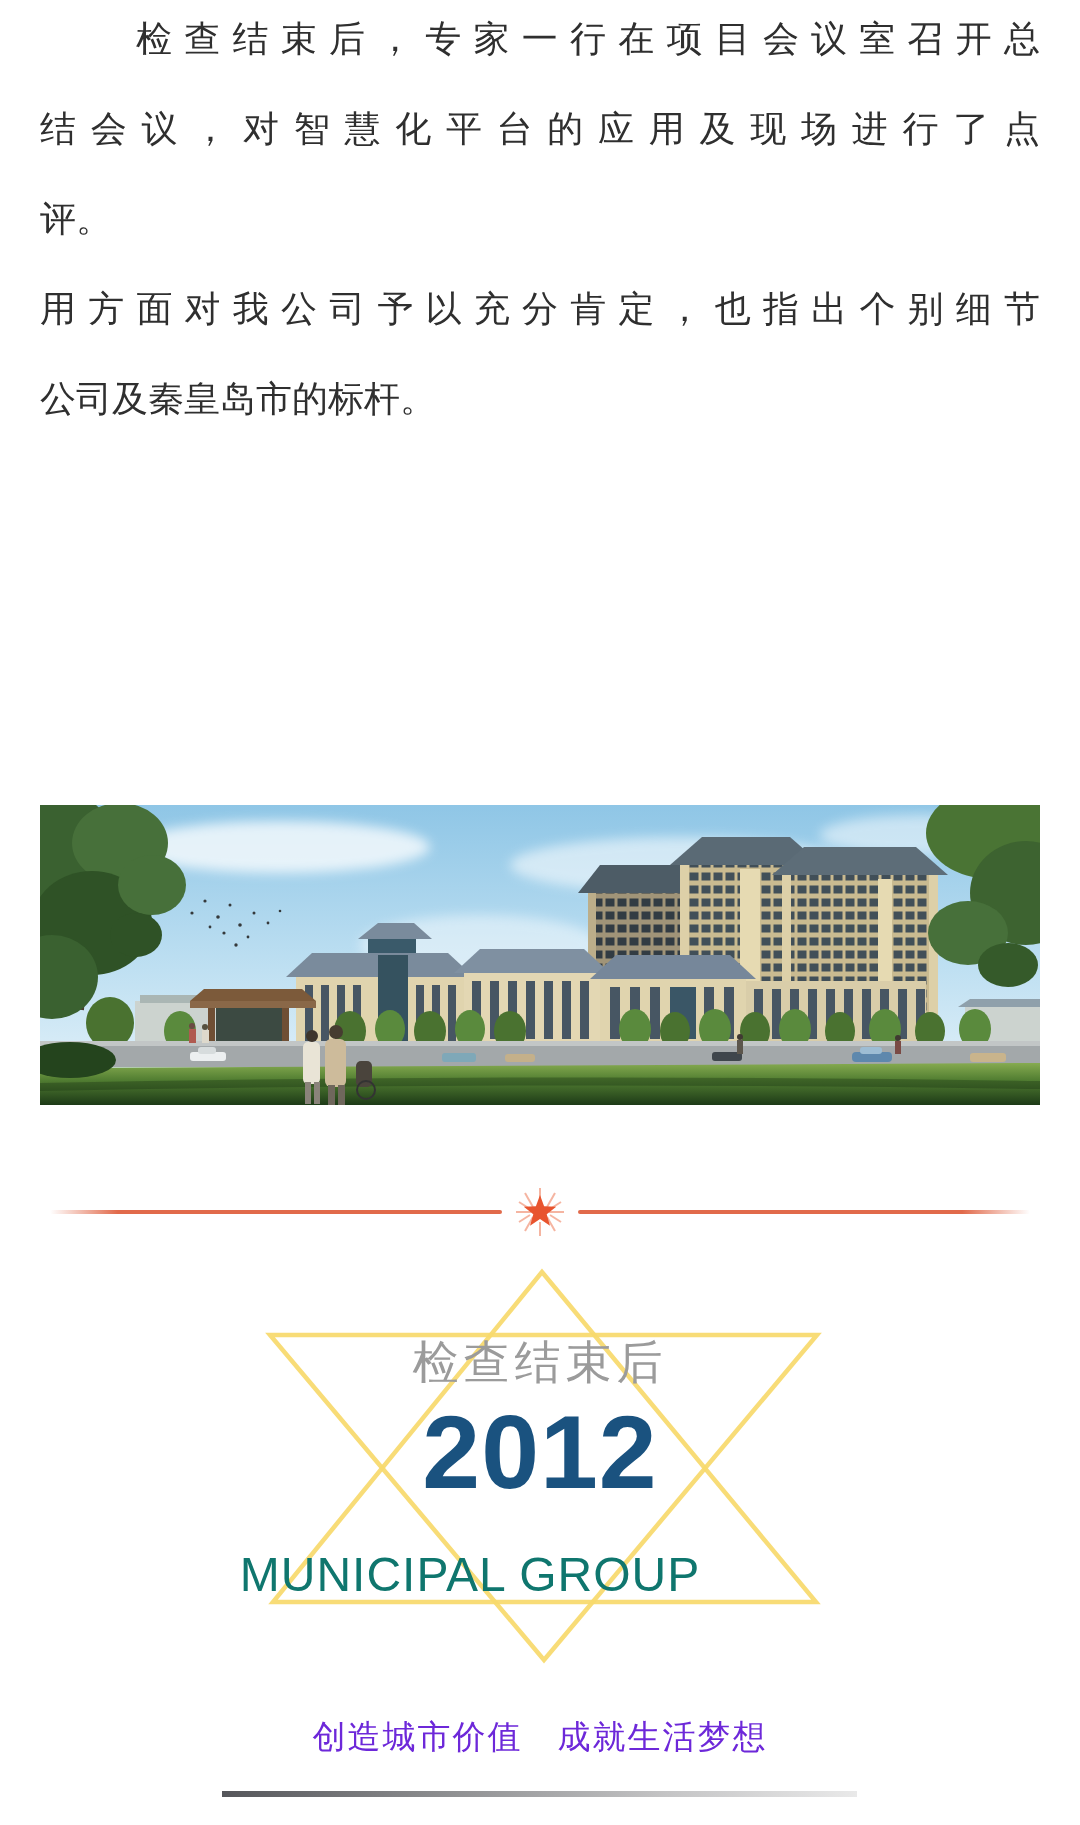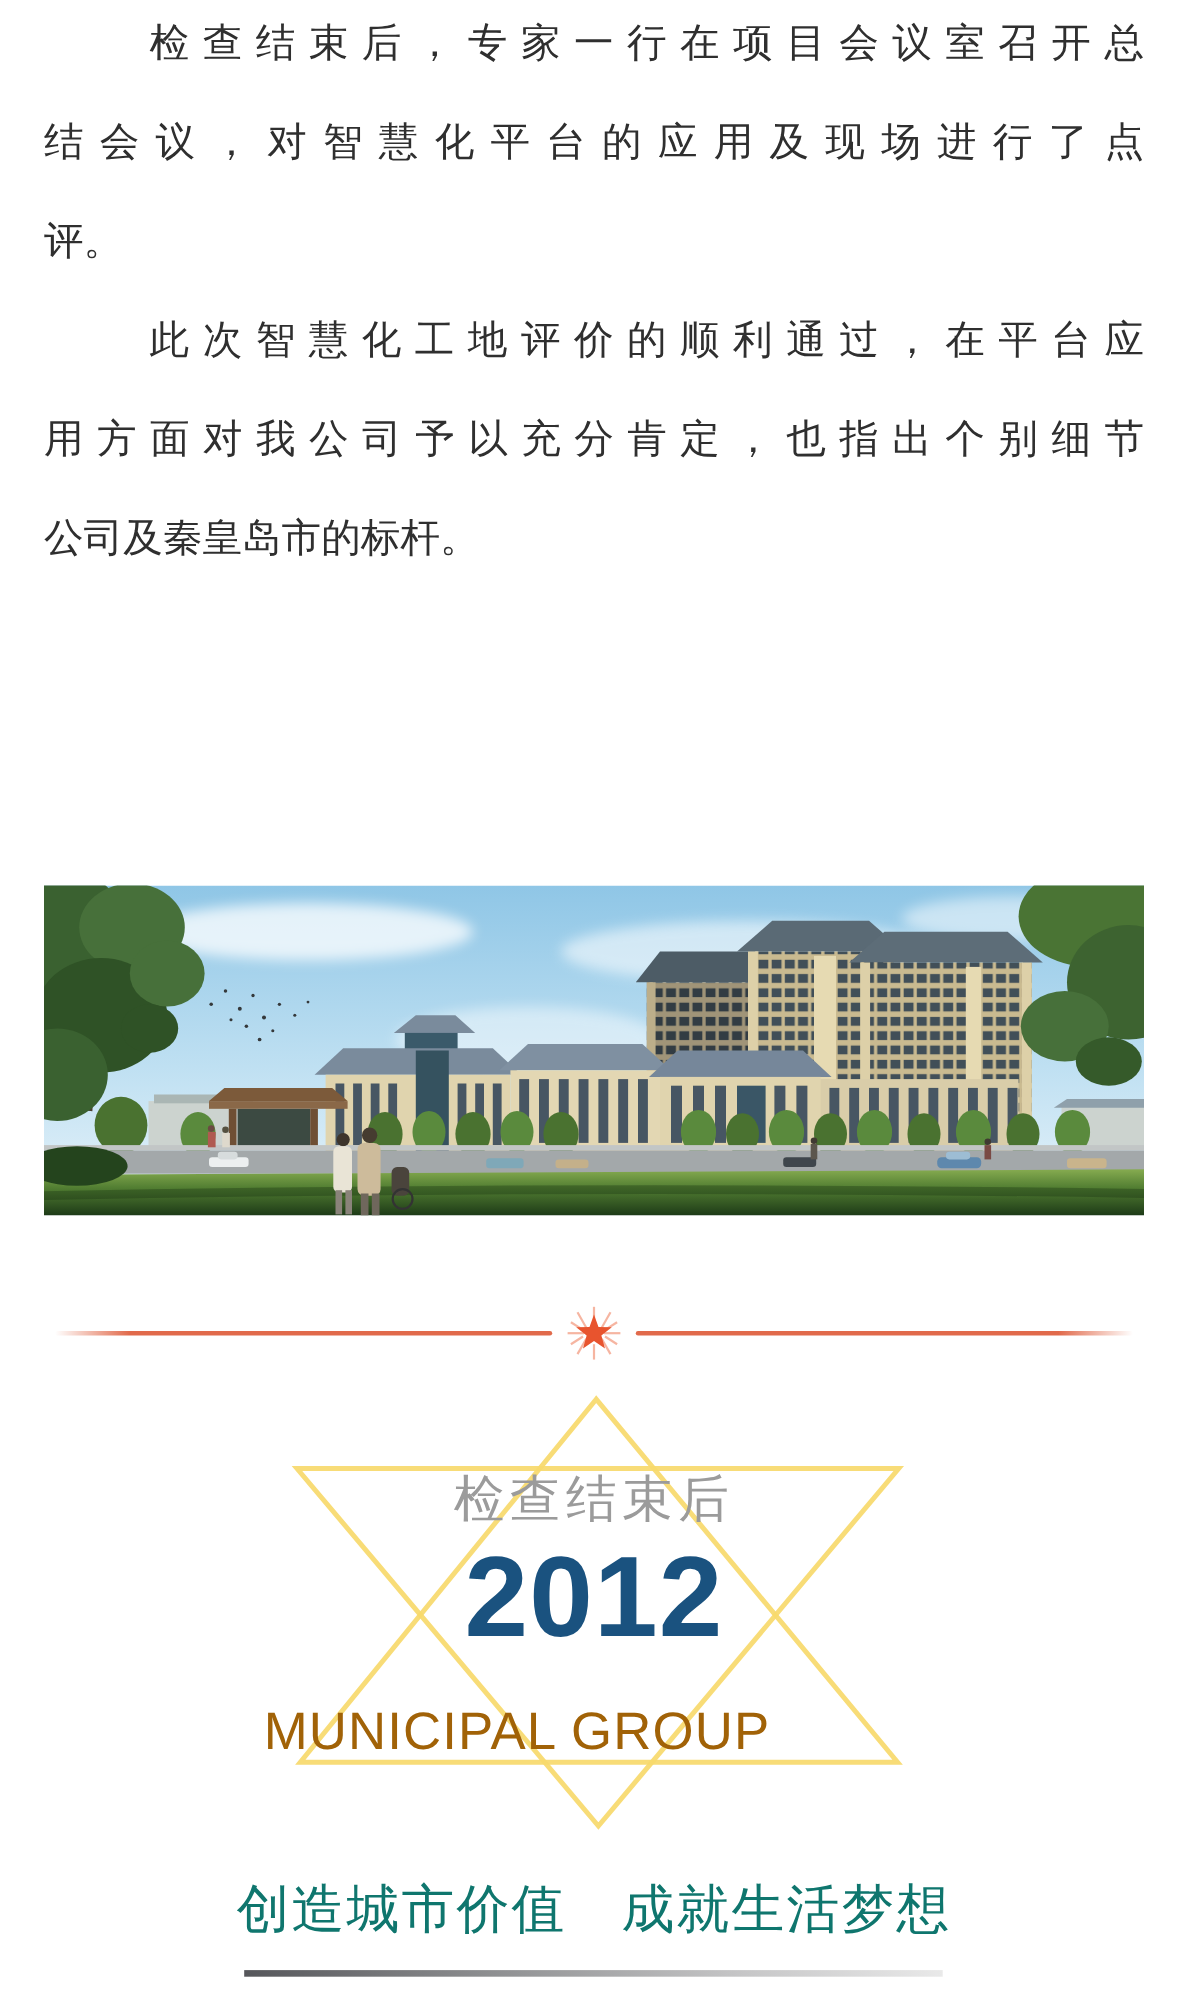--- a/index.html
+++ b/index.html
@@ -30,40 +30,39 @@
   .logo-tagline{
     position:absolute;left:0;top:1336px;width:1080px;text-align:center;
     color:#9b9b9b;font-size:46px;letter-spacing:5px;line-height:52px;
   }
   .logo-year{
     position:absolute;left:0;top:1396px;width:1080px;text-align:center;
     color:#1a527f;font-size:104px;font-weight:bold;line-height:112px;letter-spacing:1px;
   }
   .logo-org{
     position:absolute;left:0;top:1548px;width:940px;text-align:center;
-    color:#a16207;font-size:48px;letter-spacing:1px;line-height:54px;
+    color:#0f766e;font-size:48px;letter-spacing:1px;line-height:54px;
   }
   .slogan{
     position:absolute;left:0;top:1706px;width:1080px;text-align:center;
-    color:#0f766e;font-size:48px;font-weight:500;letter-spacing:2px;line-height:62px;
+    color:#6d28d9;font-size:33px;font-weight:500;letter-spacing:2px;line-height:62px;
     white-space:pre;
   }
   .footer-bar{
     position:absolute;left:222px;top:1791px;width:635px;height:6px;
     background:linear-gradient(90deg,#55565a 0%,#8d8e90 35%,#c4c4c5 70%,#e9e9e9 100%);
   }
 </style>
 </head>
 <body>
 
 <div class="text-block">
   <div class="bodyline indent">检查结束后，专家一行在项目会议室召开总</div>
   <div class="bodyline">结会议，对智慧化平台的应用及现场进行了点</div>
   <div class="bodyline last">评。</div>
-  <div class="bodyline indent">此次智慧化工地评价的顺利通过，在平台应</div>
   <div class="bodyline">用方面对我公司予以充分肯定，也指出个别细节</div>
   <div class="bodyline last">公司及秦皇岛市的标杆。</div>
 </div>
 
 <div class="photo-wrap">
 <svg viewBox="0 0 1000 300" preserveAspectRatio="none">
   <defs>
     <linearGradient id="sky" x1="0" y1="0" x2="0" y2="1">
       <stop offset="0" stop-color="#8fc6e6"></stop>
           <stop offset="0.55" stop-color="#bfe0f2"></stop>

